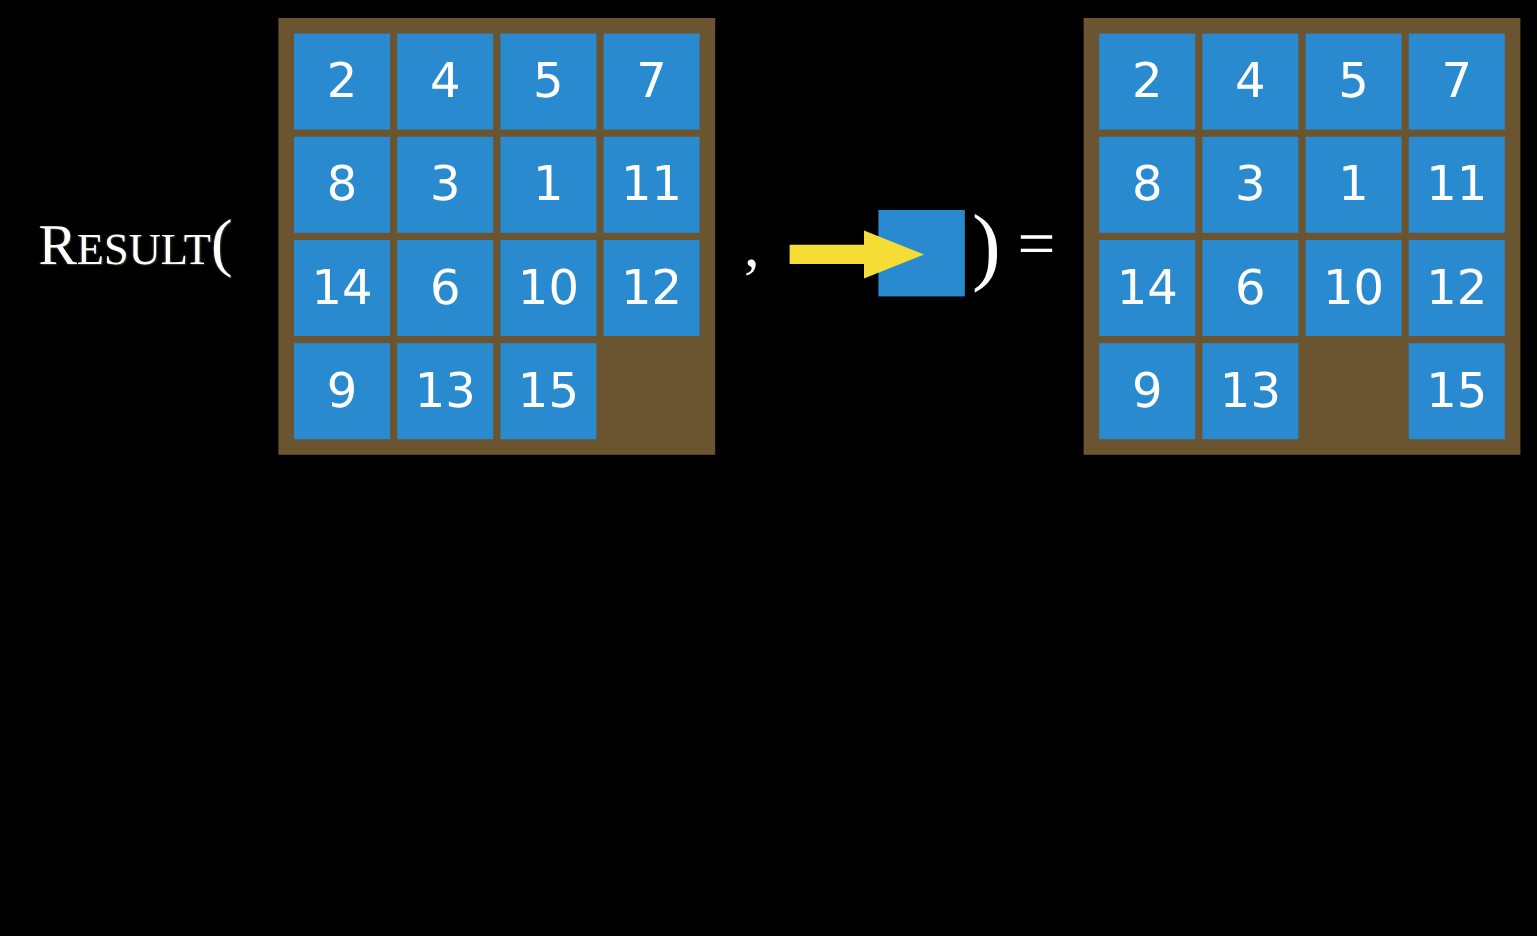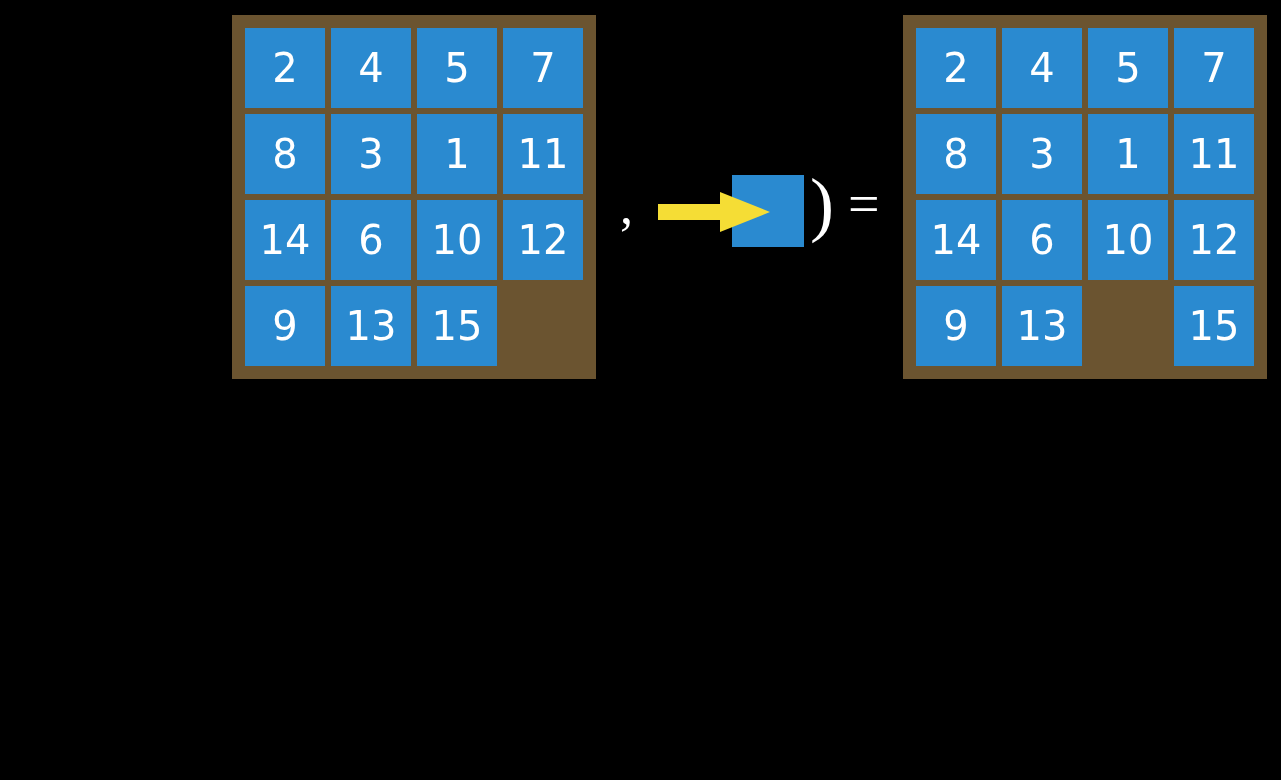--- a/index.html
+++ b/index.html
@@ -128,20 +128,23 @@
   
   #move-top { left: 650px; top: 170px; width: 160px; height: 90px; }
   #move-top .move-tile { left: 82px; top: 5px; width: 72px; height: 72px; }
   #move-top .arrow-svg { left: 8px; top: 22px; width: 112px; height: 40px; }
 </style>
 </head>
 <body>
 
 <div class="slide-row" id="row-top">
 
+  <div class="result-label" id="label-top">
+    <span class="cap">R</span><span class="small">ESULT</span><span class="paren">(</span>
+  </div>
 
   <div class="board" id="board-tl">
     <div class="cell tile">2</div>
     <div class="cell tile">4</div>
     <div class="cell tile">5</div>
     <div class="cell tile">7</div>
     <div class="cell tile">8</div>
     <div class="cell tile">3</div>
     <div class="cell tile">1</div>
     <div class="cell tile">11</div>

